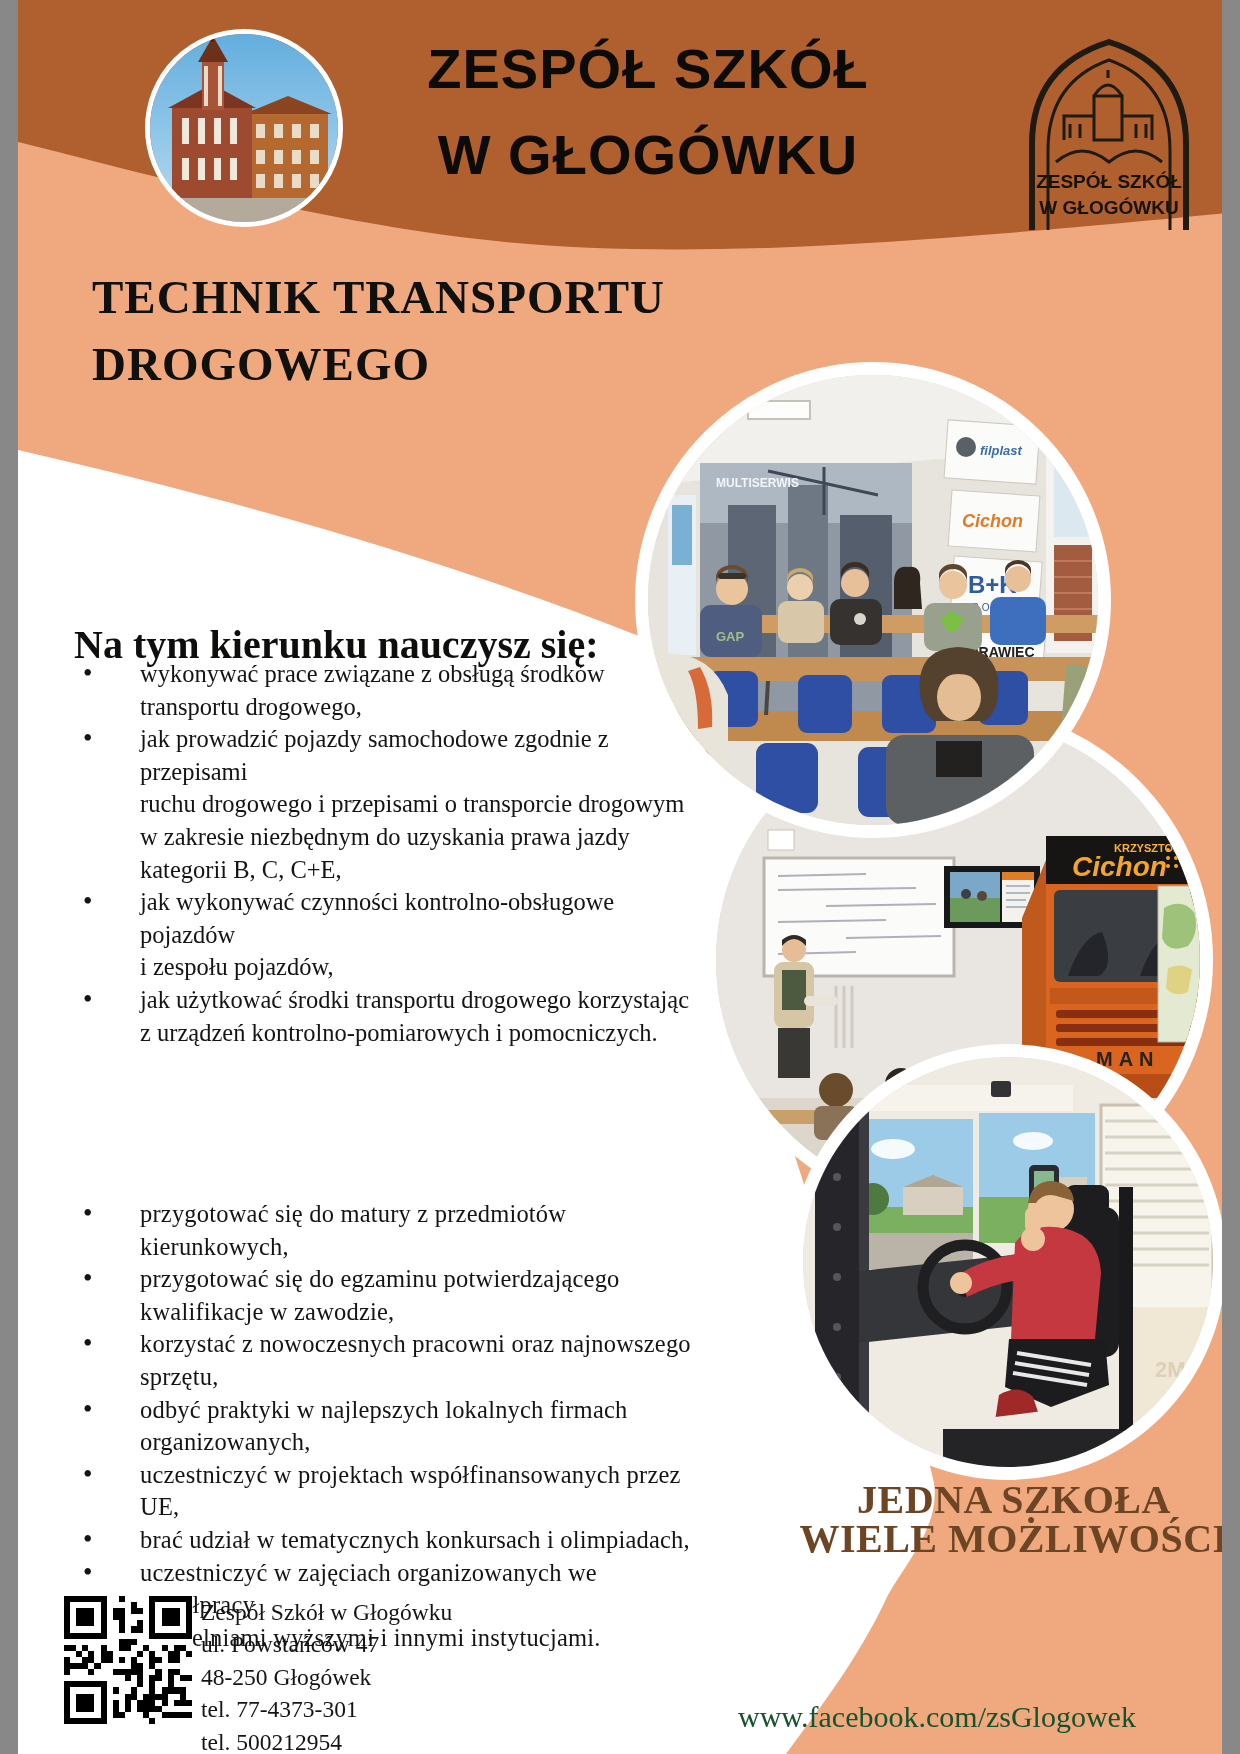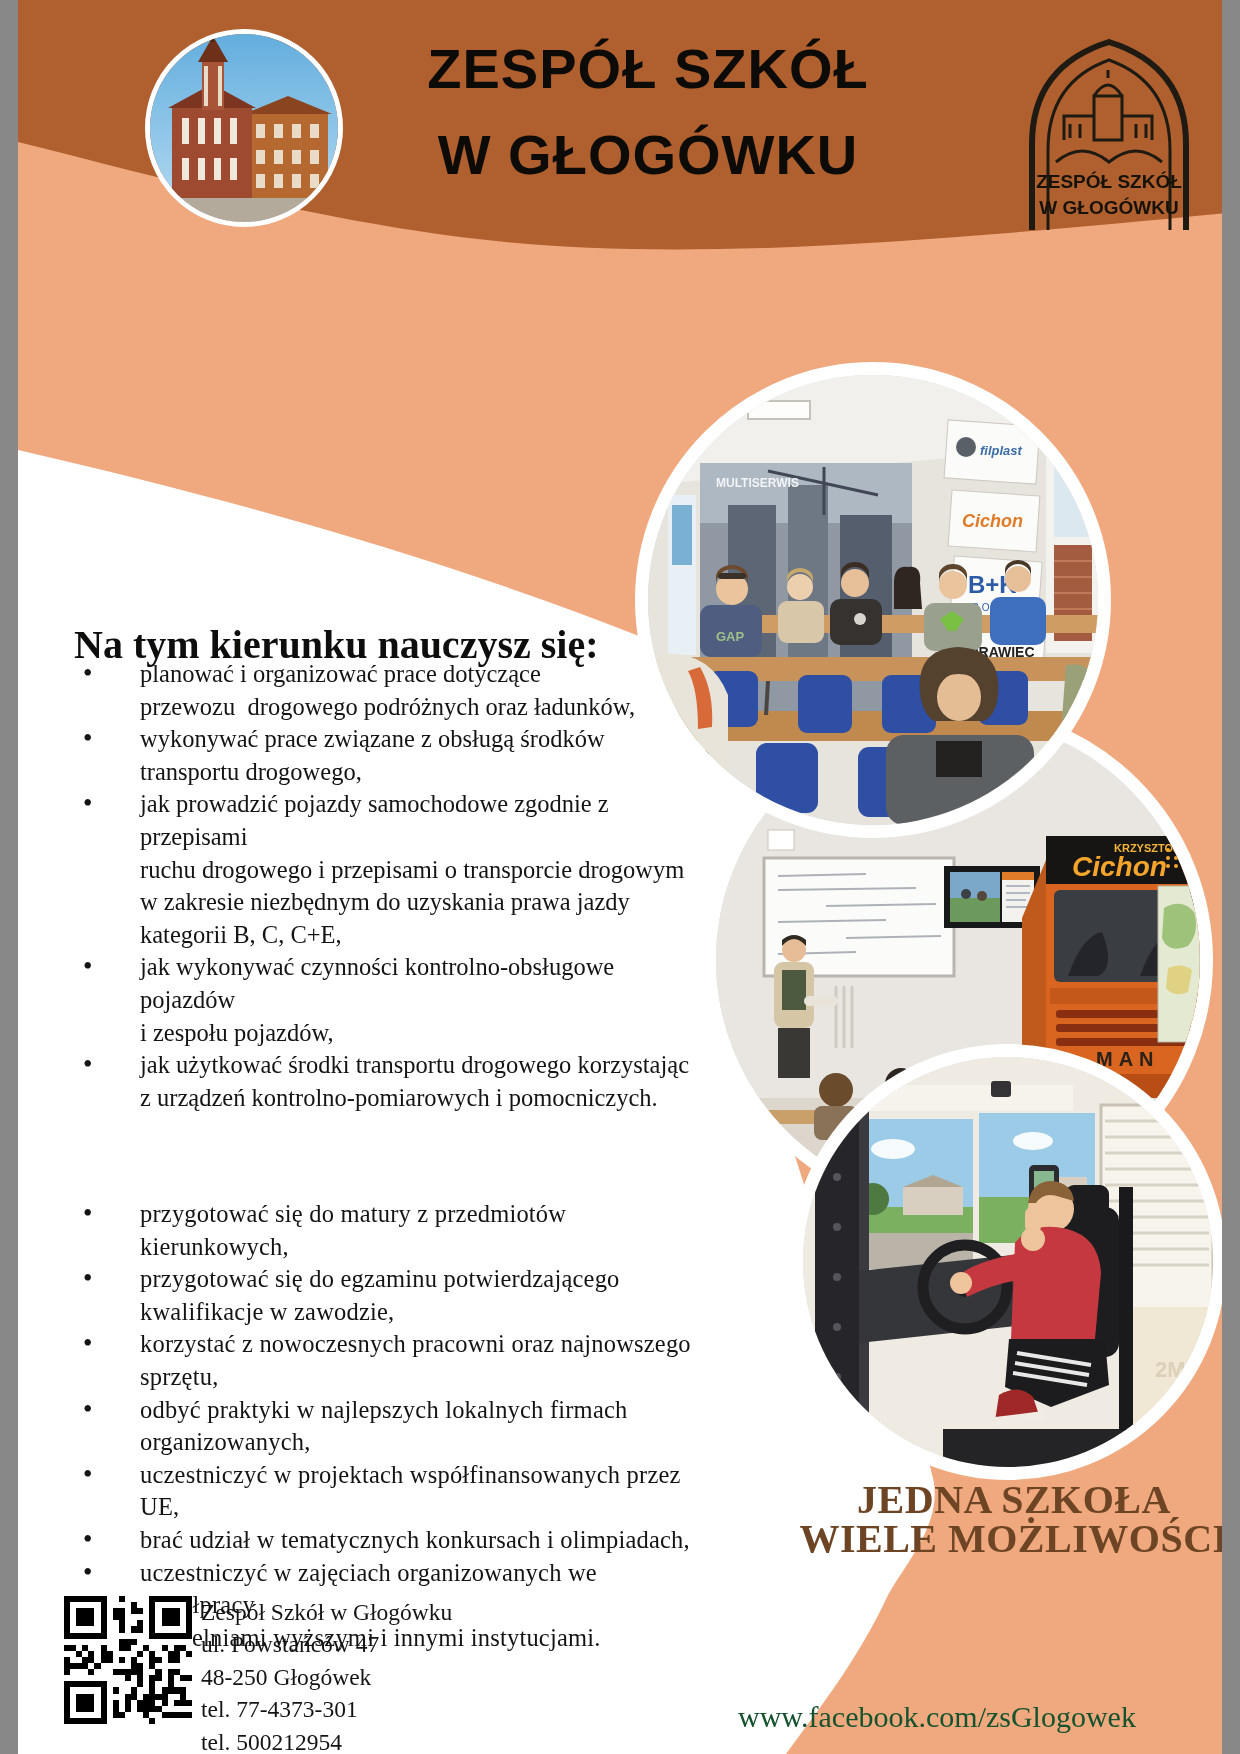--- a/index.html
+++ b/index.html
@@ -141,20 +141,24 @@
       <line x1="50" y1="92" x2="50" y2="106"></line>
         <line x1="60" y1="92" x2="60" y2="106"></line>
       <line x1="116" y1="92" x2="116" y2="106"></line>
         <line x1="126" y1="92" x2="126" y2="106"></line>
       <path d="M36,130 Q62,108 89,130 Q116,108 142,130"></path>
     </g>
     <text x="89" y="156" text-anchor="middle" font-family="Liberation Sans, sans-serif" font-size="19" font-weight="bold" fill="#171208">ZESPÓŁ SZKÓŁ</text>
     <text x="89" y="182" text-anchor="middle" font-family="Liberation Sans, sans-serif" font-size="19" font-weight="bold" fill="#171208">W GŁOGÓWKU</text>
   </svg>
 
+  <div class="main-title">
+    <div>TECHNIK TRANSPORTU</div>
+    <div>DROGOWEGO</div>
+  </div>
 
   <div class="photo-circle pc2">
     <svg viewBox="0 0 484 484">
       <rect width="484" height="484" fill="#e9e6e1"></rect>
       <rect x="0" y="380" width="484" height="104" fill="#ddd6cd"></rect>
 
       <rect x="48" y="140" width="190" height="118" fill="#fbfbfa" stroke="#b9b5ae" stroke-width="3"></rect>
       <g stroke="#9aa0a8" stroke-width="2" opacity="0.8">
         <line x1="62" y1="158" x2="150" y2="156"></line>
           <line x1="62" y1="172" x2="200" y2="170"></line>
@@ -419,22 +423,20 @@
       <path d="M196,338 q20,-12 34,2 l6,18 l-44,6 Z" fill="#a02828"></path>
       <path d="M192,360 l48,-6 l2,10 l-50,4 Z" fill="#f0ece4"></path>
 
       <rect x="140" y="372" width="200" height="38" fill="#242426"></rect>
       <rect x="316" y="130" width="14" height="244" fill="#1a1a1c"></rect>
     </svg>
   </div>
 
   <h2 class="sec-heading h-learn">Na tym kierunku nauczysz się:</h2>
   <div class="bullet-list list-learn">
-    <div class="bullet">planować i organizować prace dotyczące
-przewozu  drogowego podróżnych oraz ładunków,</div>
     <div class="bullet">wykonywać prace związane z obsługą środków
 transportu drogowego,</div>
     <div class="bullet">jak prowadzić pojazdy samochodowe zgodnie z przepisami
 ruchu drogowego i przepisami o transporcie drogowym
 w zakresie niezbędnym do uzyskania prawa jazdy
 kategorii B, C, C+E,</div>
     <div class="bullet">jak wykonywać czynności kontrolno-obsługowe pojazdów
 i zespołu pojazdów,</div>
     <div class="bullet">jak użytkować środki transportu drogowego korzystając
 z urządzeń kontrolno-pomiarowych i pomocniczych.</div>

